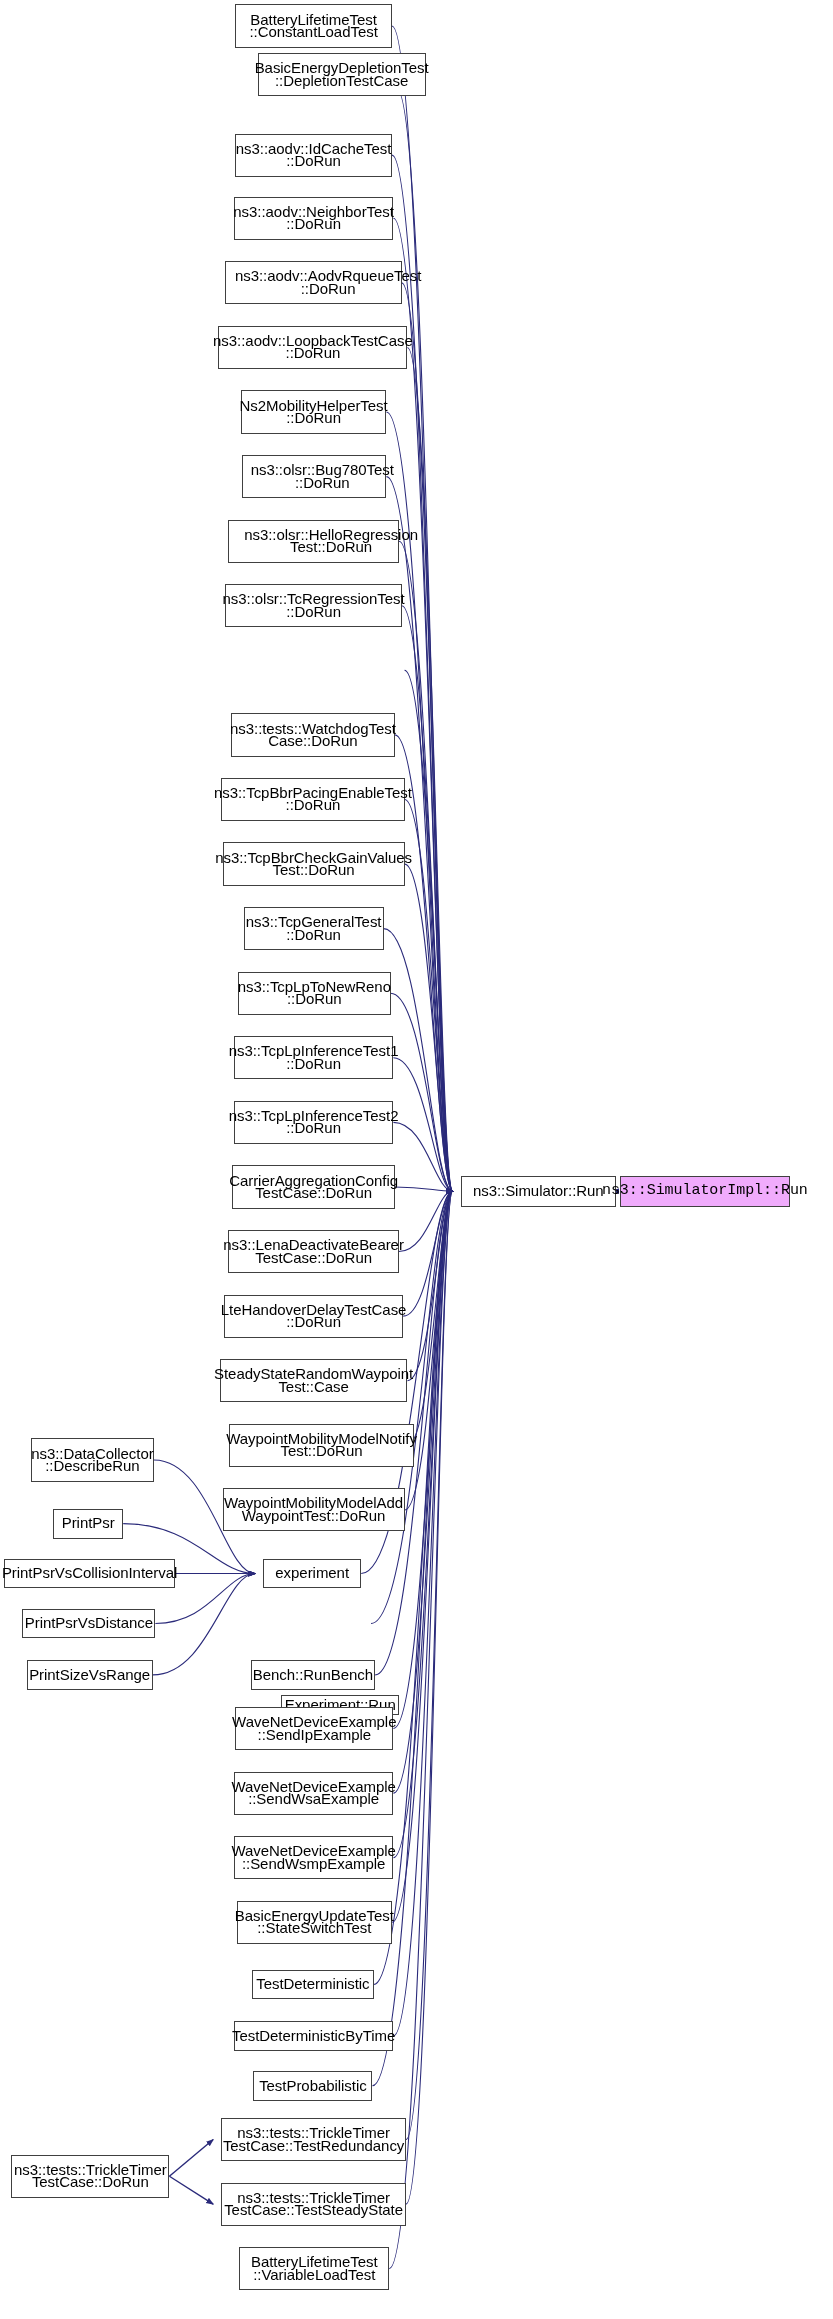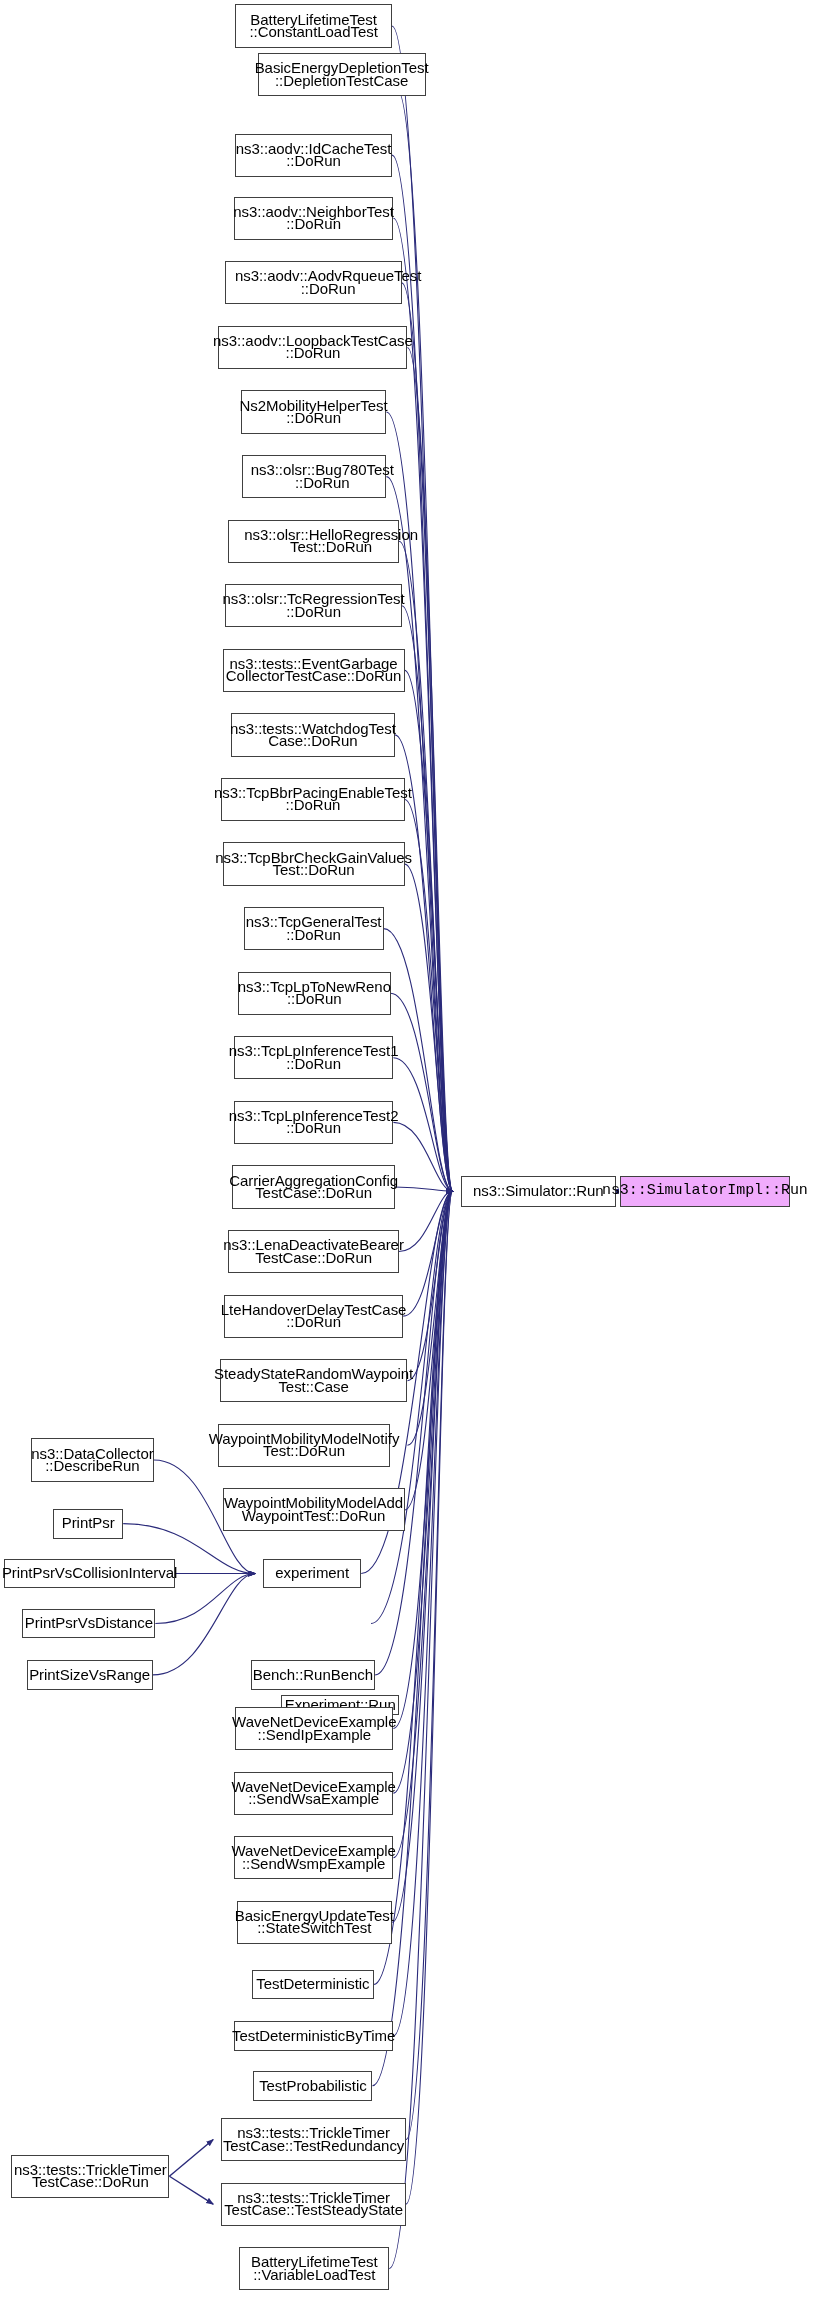--- a/index.html
+++ b/index.html
@@ -115,22 +115,20 @@
     <div class="node" style="left: 218.4px; top: 325.834px; width: 189px; height: 43.2097px;">ns3::aodv::LoopbackTestCase
 ::DoRun</div>
     <div class="node" style="left: 240.8px; top: 390.414px; width: 145.6px; height: 43.2097px;">Ns2MobilityHelperTest
 ::DoRun</div>
     <div class="node" style="left: 242.2px; top: 454.994px; width: 144.2px; height: 43.2097px; padding-left: 16px;">ns3::olsr::Bug780Test
 ::DoRun</div>
     <div class="node" style="left: 228.2px; top: 519.573px; width: 170.8px; height: 43.2097px; padding-left: 35px;">ns3::olsr::HelloRegression
 Test::DoRun</div>
     <div class="node" style="left: 225.4px; top: 584.153px; width: 176.4px; height: 43.2097px;">ns3::olsr::TcRegressionTest
 ::DoRun</div>
-    <div class="node" style="left: 222.6px; top: 648.733px; width: 182px; height: 43.2097px;">ns3::tests::EventGarbage
-CollectorTestCase::DoRun</div>
     <div class="node" style="left: 231px; top: 713.313px; width: 163.8px; height: 43.2097px;">ns3::tests::WatchdogTest
 Case::DoRun</div>
     <div class="node" style="left: 221.2px; top: 777.892px; width: 183.4px; height: 43.2097px;">ns3::TcpBbrPacingEnableTest
 ::DoRun</div>
     <div class="node" style="left: 222.6px; top: 842.472px; width: 182px; height: 43.2097px;">ns3::TcpBbrCheckGainValues
 Test::DoRun</div>
     <div class="node" style="left: 243.6px; top: 907.052px; width: 140px; height: 43.2097px;">ns3::TcpGeneralTest
 ::DoRun</div>
     <div class="node" style="left: 238px; top: 971.632px; width: 152.6px; height: 43.2097px;">ns3::TcpLpToNewReno
 ::DoRun</div>
@@ -139,21 +137,21 @@
     <div class="node" style="left: 233.8px; top: 1100.79px; width: 159.6px; height: 43.2097px;">ns3::TcpLpInferenceTest2
 ::DoRun</div>
     <div class="node" style="left: 232.4px; top: 1165.37px; width: 162.4px; height: 43.2097px;">CarrierAggregationConfig
 TestCase::DoRun</div>
     <div class="node" style="left: 228.2px; top: 1229.95px; width: 170.8px; height: 43.2097px;">ns3::LenaDeactivateBearer
 TestCase::DoRun</div>
     <div class="node" style="left: 224px; top: 1294.53px; width: 179.2px; height: 43.2097px;">LteHandoverDelayTestCase
 ::DoRun</div>
     <div class="node" style="left: 219.8px; top: 1359.11px; width: 187.6px; height: 43.2097px;">SteadyStateRandomWaypoint
 Test::Case</div>
-    <div class="node" style="left: 218px; top: 1423.69px; width: 172px; height: 43.2097px;">WaypointMobilityModelNotify
+    <div class="node" style="left: 229px; top: 1423.69px; width: 185px; height: 43.2097px;">WaypointMobilityModelNotify
 Test::DoRun</div>
     <div class="node" style="left: 222.6px; top: 1488.27px; width: 182px; height: 43.2097px;">WaypointMobilityModelAdd
 WaypointTest::DoRun</div>
     <div class="node" style="left: 263.2px; top: 1558.72px; width: 98px; height: 29.7067px;">experiment</div>
     <div class="node" style="left: 253.4px; top: 1695px; width: 117.6px; height: 20px; margin-left: 28px;">Experiment::Run</div>
     <div class="node" style="left: 250.6px; top: 1659.99px; width: 124.6px; height: 29.7067px;">Bench::RunBench</div>
     <div class="node" style="left: 235.2px; top: 1706.96px; width: 158.2px; height: 43.2097px;">WaveNetDeviceExample
 ::SendIpExample</div>
     <div class="node" style="left: 233.8px; top: 1771.54px; width: 159.6px; height: 43.2097px;">WaveNetDeviceExample
 ::SendWsaExample</div>

